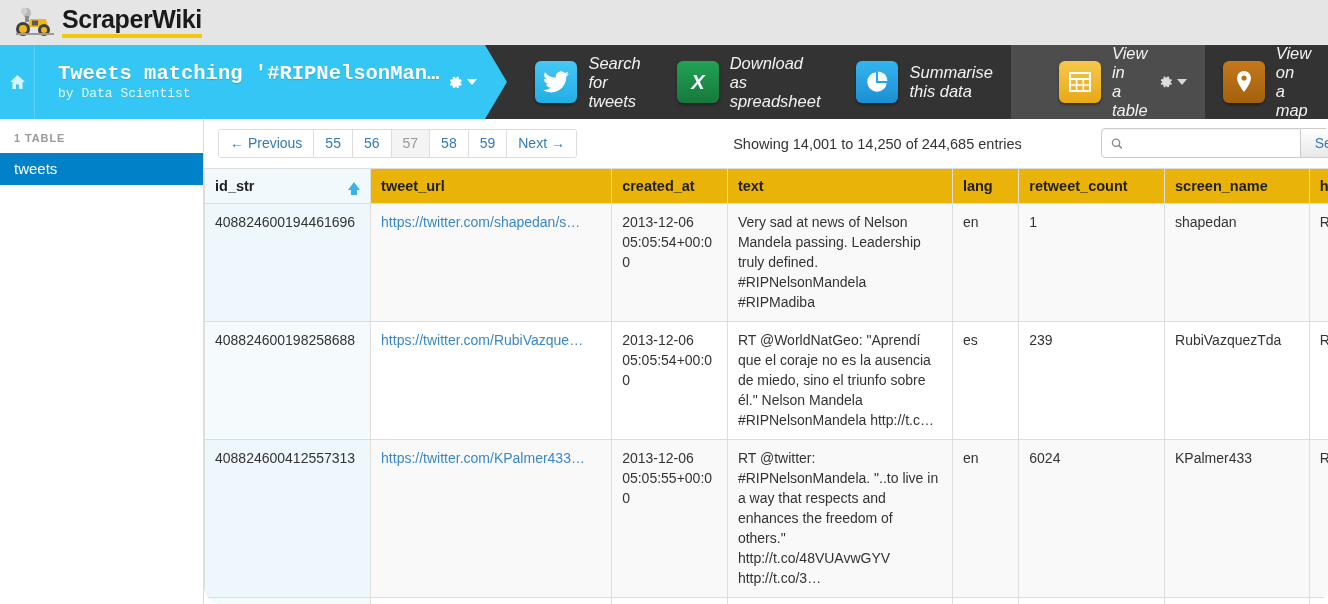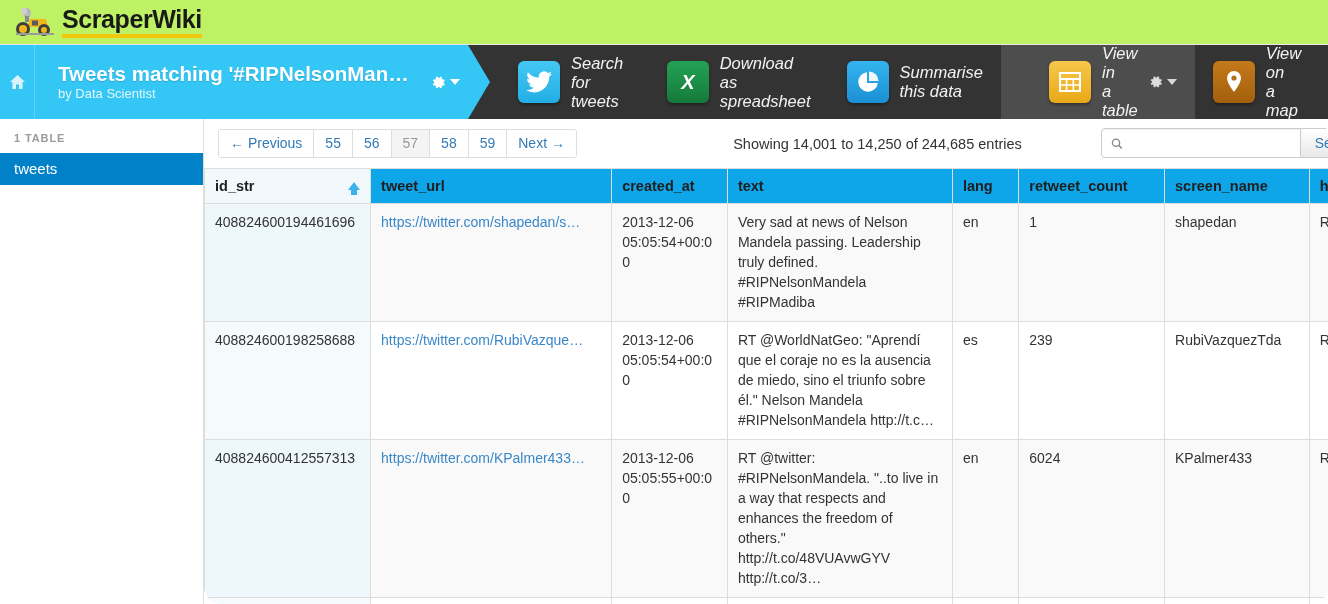--- a/index.html
+++ b/index.html
@@ -8,21 +8,21 @@
     width: 1328px; height: 604px;
     overflow: hidden;
     background: #ffffff;
     font-family: "Liberation Sans", sans-serif;
   }
 
   
   .topbar {
     position: relative;
     height: 45px;
-    background: #bef264;
+    background: #e5e5e5;
     border-bottom: 1px solid #e8e8e8;
     display: flex;
     align-items: center;
   }
   .brand {
     display: flex;
     align-items: center;
     margin-left: 14px;
     height: 45px;
   }
@@ -95,21 +95,21 @@
   }
   .dataset-banner::after {
     content: "";
     position: absolute;
     right: -22px; top: 0;
     width: 0; height: 0;
     border-top: 37px solid transparent;
     border-bottom: 37px solid transparent;
     border-left: 22px solid #34c6f4;
   }
-  .ds-text { flex: 1 1 auto; min-width: 0; }
+  .ds-text { flex: 1 1 auto; min-width: 0; font-family: Liberation Mono, monospace; }
   .ds-title {
     color: #ffffff;
     font-size: 20.5px;
     font-weight: bold;
     white-space: nowrap;
     overflow: hidden;
     text-shadow: 0 1px 1px rgba(0,0,0,0.15);
     line-height: 1.15;
   }
   .ds-sub {
@@ -291,21 +291,21 @@
     font-size: 14px;
   }
   table.grid th {
     text-align: left;
     font-size: 14.5px;
     font-weight: bold;
     color: #1f1f1f;
     padding: 9px 10px;
     border: 1px solid #dddddd;
     border-top: 1px solid #dddddd;
-    background: #0ea5e9;
+    background: #eab308;
     vertical-align: middle;
     white-space: nowrap;
   }
   table.grid th.sorted { background: #f2f9fd; }
   .th-inner { display: flex; align-items: center; justify-content: space-between; }
   .sort-arrow {
     width: 0; height: 0;
     border-left: 6px solid transparent;
     border-right: 6px solid transparent;
     border-bottom: 8px solid #3ab1e8;

